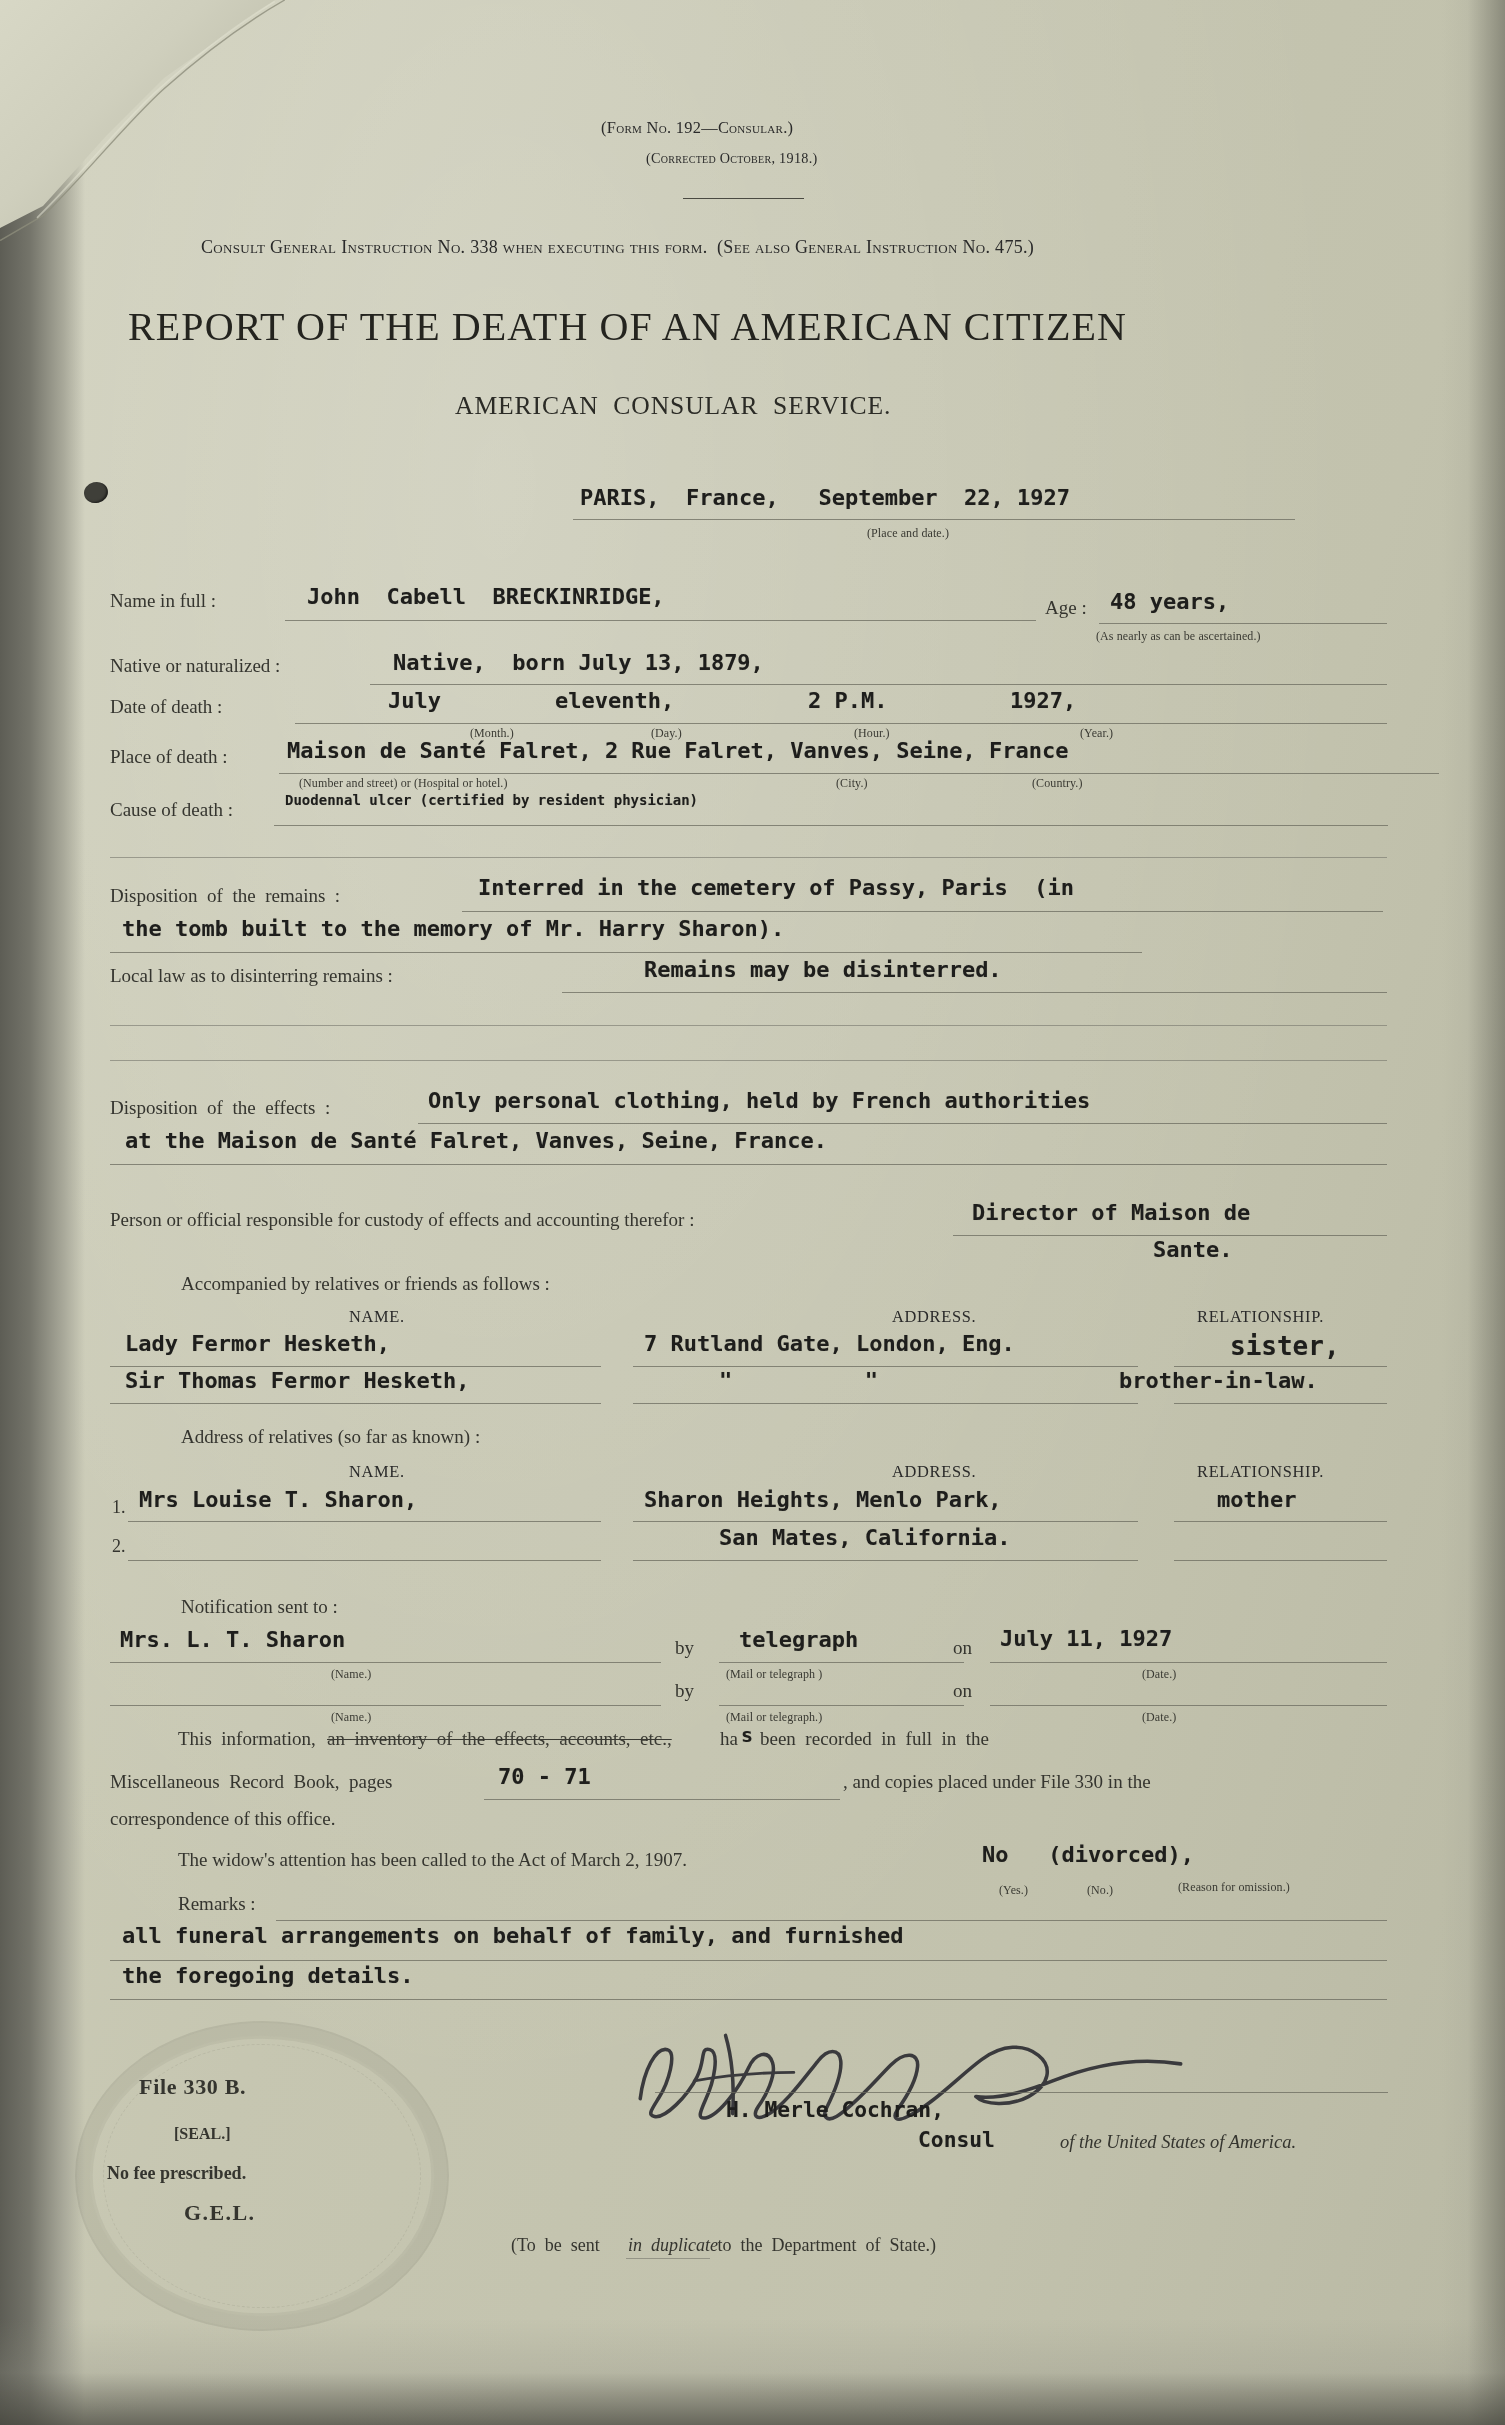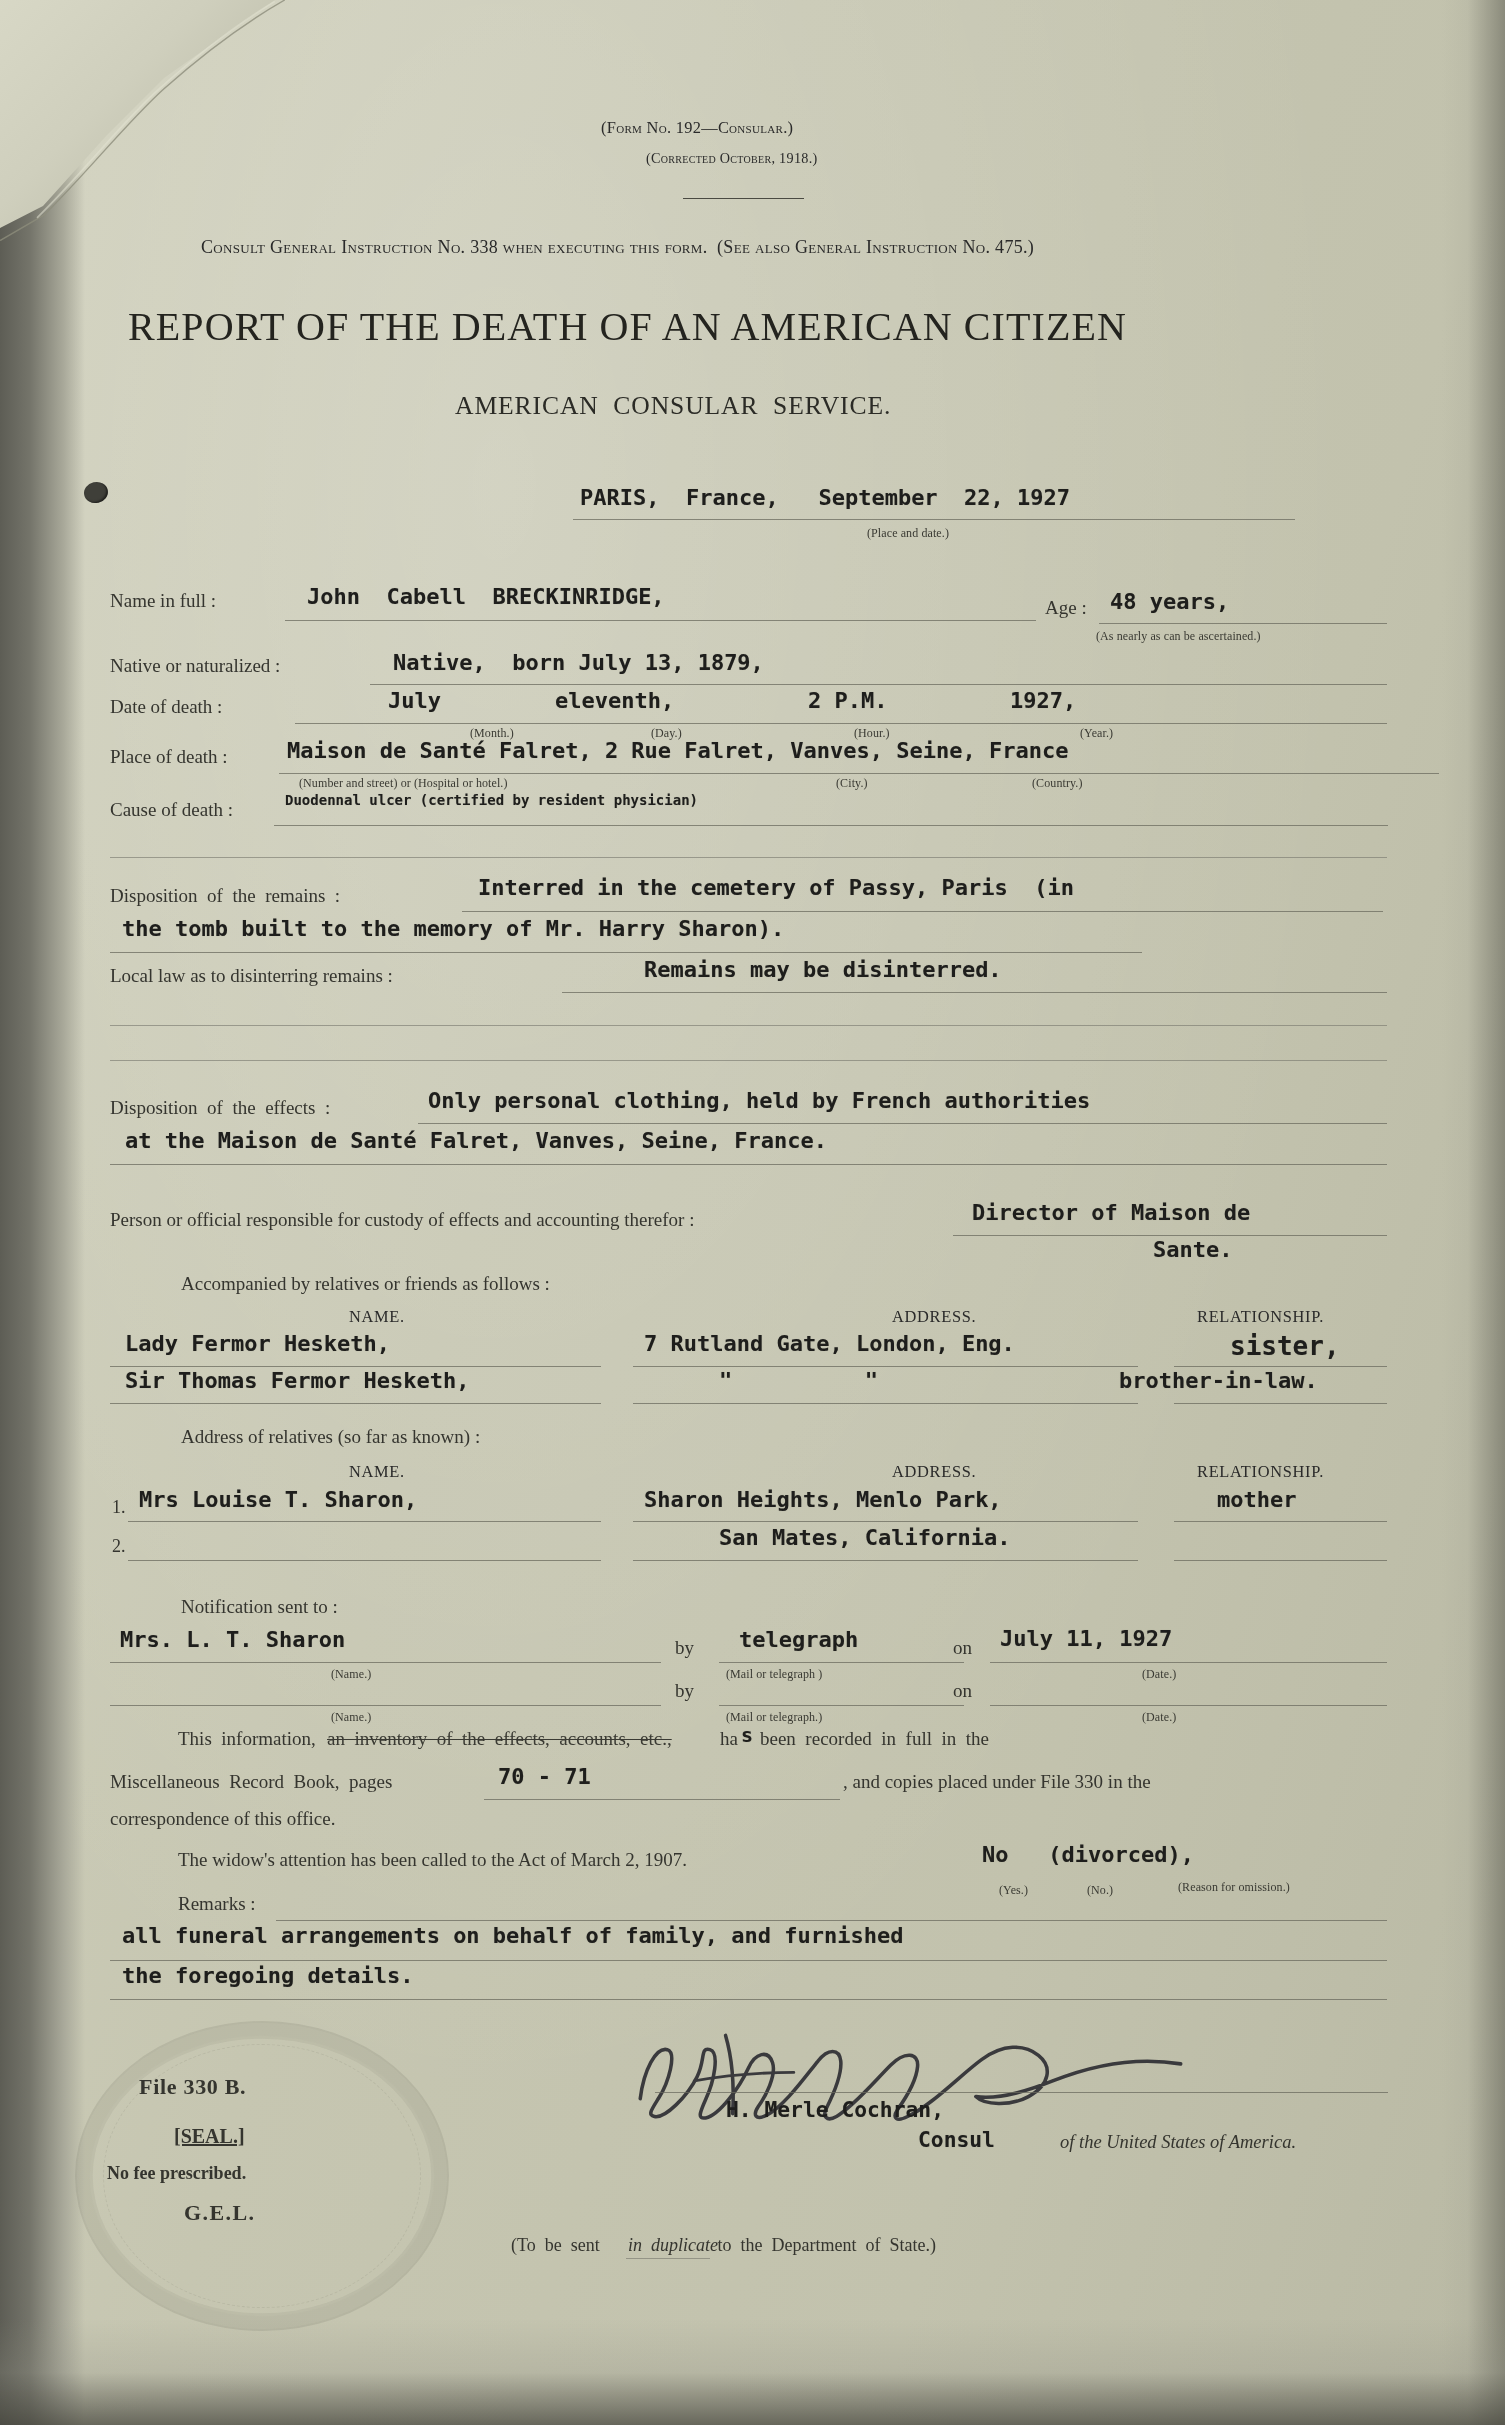--- a/index.html
+++ b/index.html
@@ -328,21 +328,21 @@
              C182,30 200,26 206,44 C212,62 196,92 186,106 C178,118 182,126 198,118 C222,106 252,64 270,42
              C284,24 300,24 302,42 C304,62 290,92 282,108 C276,120 282,128 296,120 C320,106 350,70 372,48
              C392,28 412,30 410,50 C408,72 392,96 382,110 C374,122 380,128 396,120 C430,104 470,62 500,40
              C530,18 560,18 580,34 C600,50 596,76 566,92 C540,106 504,104 492,92
              C520,96 560,86 600,70 C660,46 720,36 780,46" fill="none" stroke="#23232a" stroke-width="5" stroke-linecap="round" stroke-linejoin="round"></path>
     <path d="M140,6 C150,40 152,80 150,116" fill="none" stroke="#23232a" stroke-width="5" stroke-linecap="round"></path>
     <path d="M96,70 C140,62 190,58 236,58" fill="none" stroke="#23232a" stroke-width="4" stroke-linecap="round"></path>
   </svg>
 
   <div class="t printed" style="left:139px; top:2076px; font-size:22px; font-weight:700; letter-spacing:0.7px;">File 330 B.</div>
-  <div class="t printed" style="left:174px; top:2126px; font-size:20px; font-weight:700;text-decoration:underline;">[SEAL.]</div>
+  <div class="t printed" style="left:174px; top:2126px; font-size:16px; font-weight:700;">[SEAL.]</div>
   <div class="t printed" style="left:107px; top:2164px; font-size:18px; font-weight:700;">No fee prescribed.</div>
   <div class="t printed" style="left:184px; top:2202px; font-size:22px; font-weight:700; letter-spacing:1.4px;">G.E.L.</div>
 
   <div class="rule" style="left:655px; top:2092px; width:733px;"></div>
   <div class="t typed" style="left:726px; top:2099px; font-size:21.3px;">H. Merle Cochran,</div>
   <div class="t typed" style="left:918px; top:2129px; font-size:21.3px;">Consul</div>
   <div class="t printed" style="left:1060px; top:2133px; font-size:18.5px; font-style:italic;">of the United States of America.</div>
 
   <div class="t printed" style="left:511px; top:2236px; font-size:18px;">(To  be  sent </div>
   <div class="t printed" style="left:628px; top:2236px; font-size:18px; font-style:italic;">in  duplicate</div>

